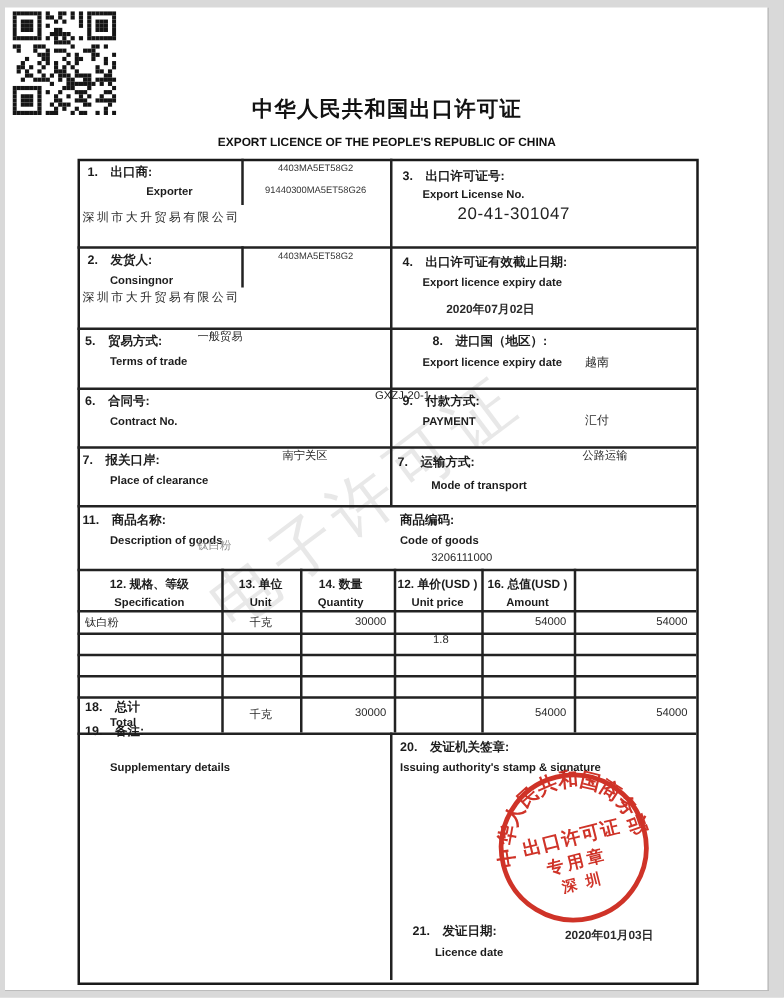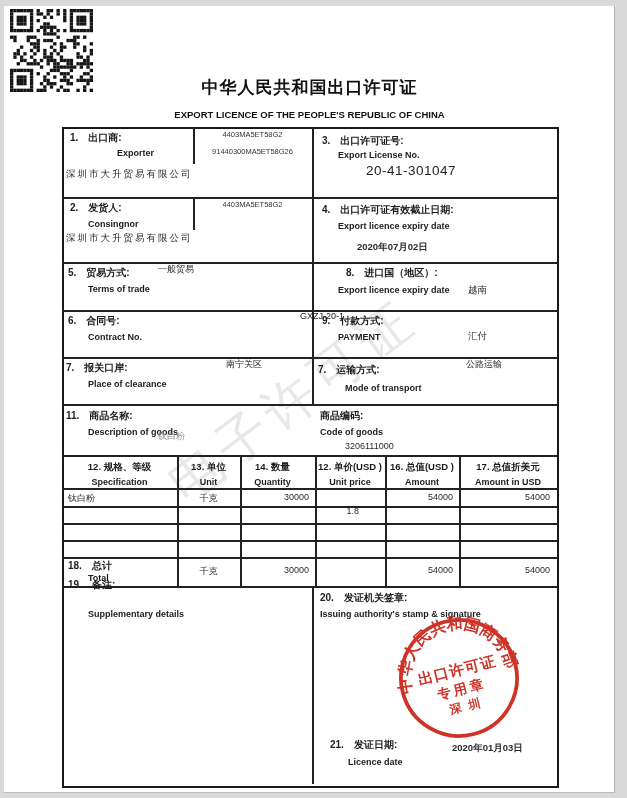--- a/index.html
+++ b/index.html
@@ -409,24 +409,20 @@
     <span class="l2">Quantity</span>
   </div>
   <div class="hdr-cell" style="left:315px;top:457px;width:70px;">
     <span class="l1">12. 单价(USD )</span>
     <span class="l2">Unit price</span>
   </div>
   <div class="hdr-cell" style="left:385px;top:457px;width:74px;">
     <span class="l1">16. 总值(USD )</span>
     <span class="l2">Amount</span>
   </div>
-  <div class="hdr-cell" style="left:459px;top:457px;width:98px;">
-    <span class="l1">17. 总值折美元</span>
-    <span class="l2">Amount in USD</span>
-  </div>
 
   <div class="val" style="left:68px;top:492px;font-size:9px;">钛白粉</div>
   <div class="val center" style="left:177px;top:492px;width:63px;font-size:9px;">千克</div>
   <div class="val right" style="left:240px;top:492px;width:69px;font-size:9px;">30000</div>
   <div class="val right" style="left:315px;top:506px;width:44px;font-size:9px;">1.8</div>
   <div class="val right" style="left:385px;top:492px;width:68px;font-size:9px;">54000</div>
   <div class="val right" style="left:459px;top:492px;width:91px;font-size:9px;">54000</div>
 
   <div class="zh" style="left:68px;top:559px;">18.　总计</div>
   <div class="en" style="left:88px;top:573px;">Total</div>

